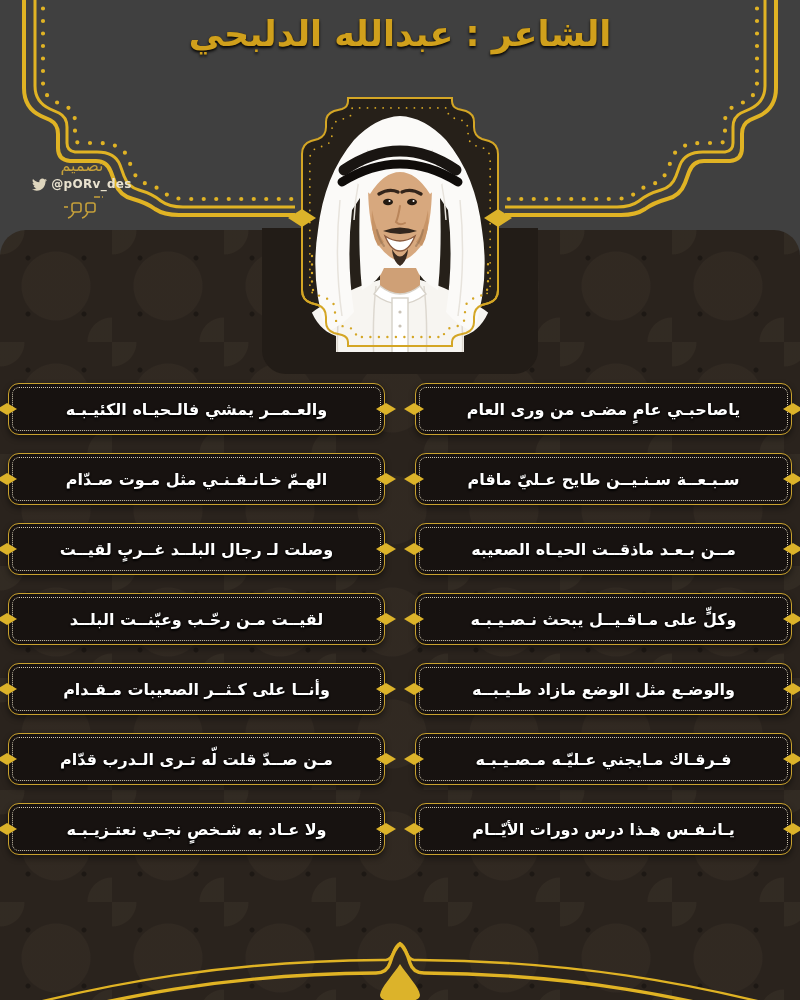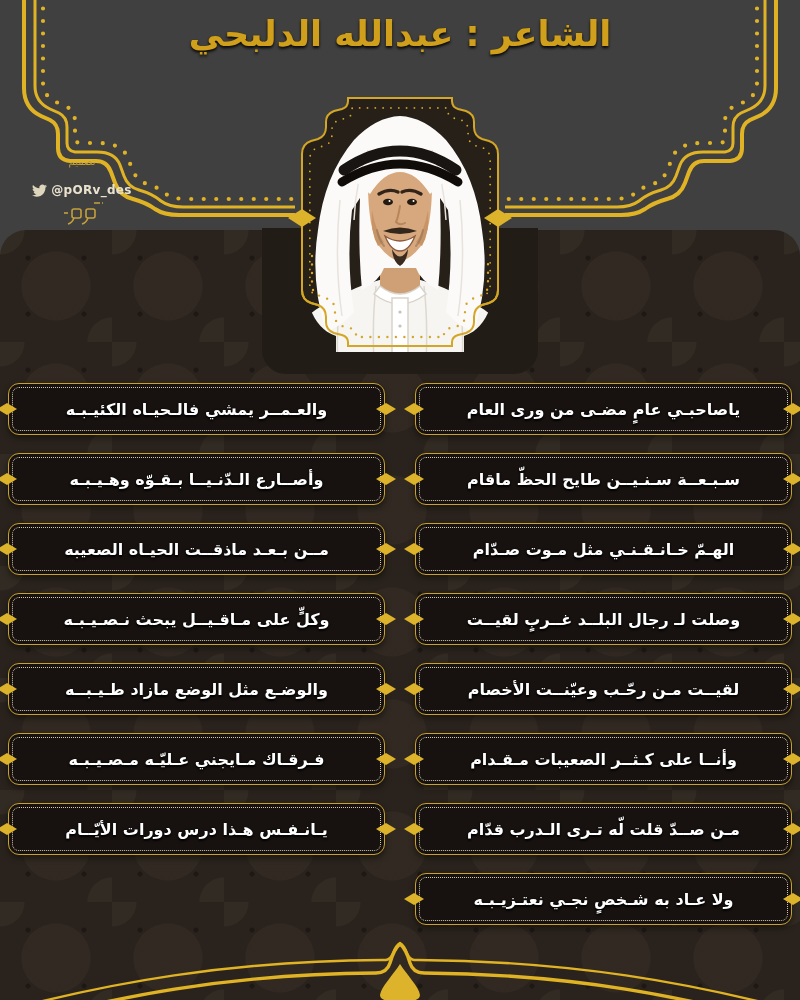--- a/index.html
+++ b/index.html
@@ -21,21 +21,21 @@
 
   .ornaments{position:absolute;inset:0;pointer-events:none;}
 
   
   .title{position:absolute;top:14px;left:0;right:0;text-align:center;direction:rtl;
     color:#d0a01c;font-size:35px;font-weight:bold;letter-spacing:0;
     text-shadow:0 2px 3px rgba(0,0,0,.9), 0 0 1px #5a4206;}
 
   
   .watermark{position:absolute;left:18px;top:156px;width:128px;text-align:center;}
-  .wm-label{display:block;color:#c5a03a;font-size:10px;direction:rtl;margin-bottom:16px;}
+  .wm-label{display:block;color:#c5a03a;font-size:16px;direction:rtl;margin-bottom:2px;}
   .wm-row{display:flex;align-items:center;justify-content:center;gap:4px;}
   .wm-handle{color:#e9e2cf;font-size:12px;font-weight:bold;letter-spacing:.3px;}
   .wm-logo{margin-top:4px;}
 
   
   .photo{position:absolute;left:280px;top:80px;width:240px;height:290px;}
 
   
   .verses{position:absolute;left:8px;right:8px;top:383px;direction:rtl;
     display:grid;grid-template-columns:1fr 1fr;column-gap:30px;row-gap:18px;}
@@ -166,26 +166,21 @@
         <span class="verse">ياصاحبـي عامٍ مضـى من ورى العام</span>
         <span class="diamond d-right"></span>
       </div>
     <div class="pill">
         <span class="diamond d-left"></span>
         <span class="verse">والعـمــر يمشي فالـحيـاه الكئيـبـه</span>
         <span class="diamond d-right"></span>
       </div>
     <div class="pill">
         <span class="diamond d-left"></span>
-        <span class="verse">سـبـعــة سـنـيــن طايح الحظّ ماقام</span>
-        <span class="diamond d-right"></span>
-      </div>
-    <div class="pill">
-        <span class="diamond d-left"></span>
-        <span class="verse">وأصــارع الـدّنـيــا بـقـوّه وهـيـبـه</span>
+        <span class="verse">سـبـعــة سـنـيــن طايح عـليّ ماقام</span>
         <span class="diamond d-right"></span>
       </div>
     <div class="pill">
         <span class="diamond d-left"></span>
         <span class="verse">الهـمّ خـانـقـنـي مثل مـوت صـدّام</span>
         <span class="diamond d-right"></span>
       </div>
     <div class="pill">
         <span class="diamond d-left"></span>
         <span class="verse">مــن بـعـد ماذقــت الحيـاه الصعيبه</span>
@@ -196,21 +191,21 @@
         <span class="verse">وصلت لـ رجال البلــد غــربٍ لقيــت</span>
         <span class="diamond d-right"></span>
       </div>
     <div class="pill">
         <span class="diamond d-left"></span>
         <span class="verse">وكلٍّ على مـاقـيــل يبحث نـصـيـبـه</span>
         <span class="diamond d-right"></span>
       </div>
     <div class="pill">
         <span class="diamond d-left"></span>
-        <span class="verse">لقيــت مـن رحّـب وعيّنــت الأخصام</span>
+        <span class="verse">لقيــت مـن رحّـب وعيّنــت البلــد</span>
         <span class="diamond d-right"></span>
       </div>
     <div class="pill">
         <span class="diamond d-left"></span>
         <span class="verse">والوضـع مثل الوضع مازاد طـيـبــه</span>
         <span class="diamond d-right"></span>
       </div>
     <div class="pill">
         <span class="diamond d-left"></span>
         <span class="verse">وأنــا على كـثــر الصعيبات مـقـدام</span>

